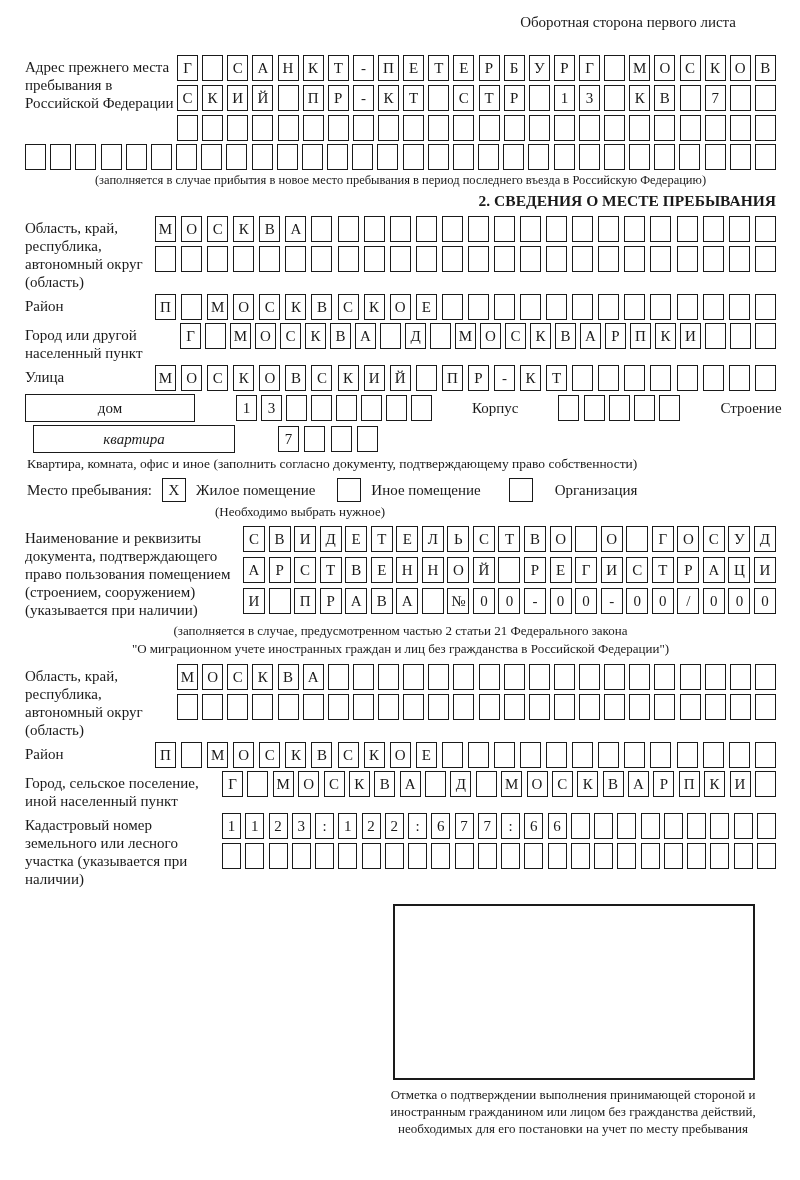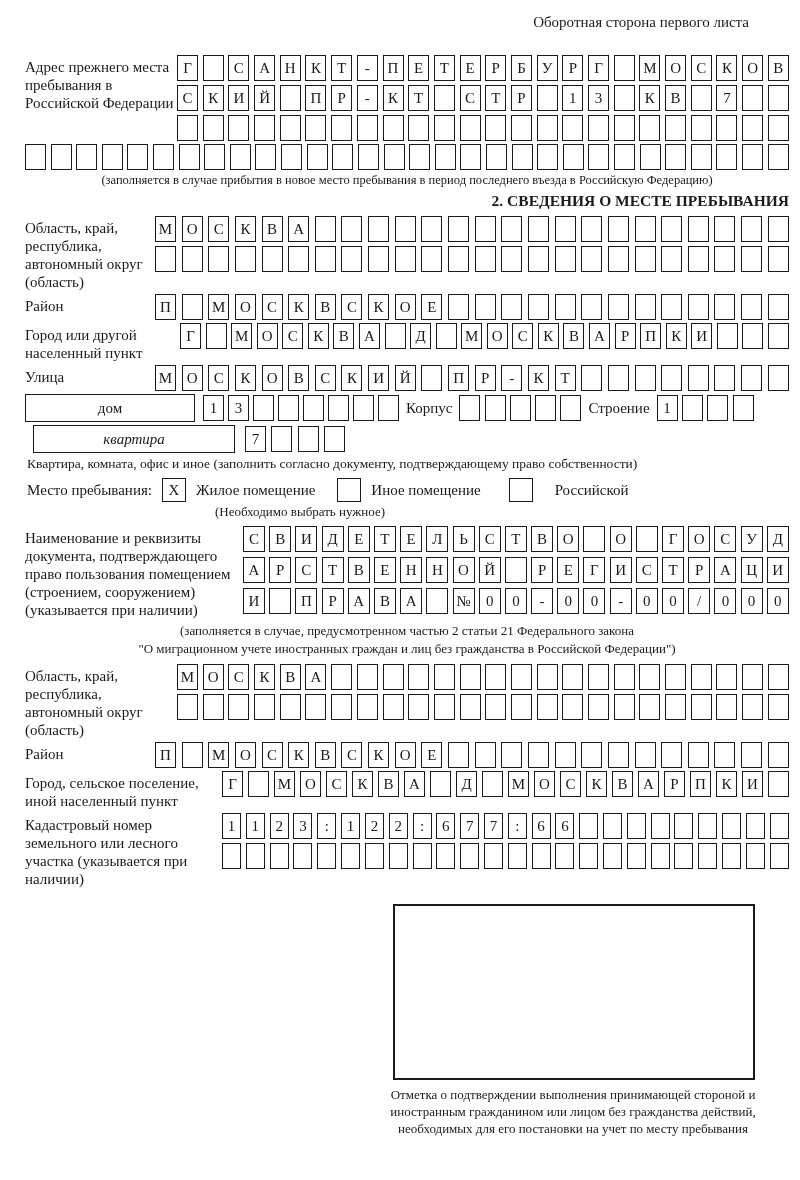--- a/index.html
+++ b/index.html
@@ -1,21 +1,21 @@
 <!DOCTYPE html>
 <html><head>
 <meta charset="utf-8">
 <style>
   * { margin:0; padding:0; box-sizing:border-box; }
   body { background:#ffffff; }
   .page {
     width:800px; height:1180px; overflow:hidden; position:relative;
     background:#ffffff; color:#1a1a1a;
     font-family:"Liberation Serif","DejaVu Serif",serif;
-    padding:14px 11px 0 25px;
+    padding:14px 24px 0 25px;
   }
   .header-note { text-align:right; font-size:15px; padding-right:40px; margin-bottom:24px; }
 
   .frow { display:flex; align-items:flex-start; margin-bottom:3px; }
   .label { font-size:15px; line-height:18px; padding-top:3px; }
   .lw152 { width:152px; flex:none; }
   .lw130 { width:130px; flex:none; }
   .lw155 { width:155px; flex:none; }
   .lw218 { width:218px; flex:none; }
   .lw197 { width:197px; flex:none; }
@@ -27,21 +27,21 @@
     display:flex; align-items:center; justify-content:center;
     font-size:15px; line-height:1;
   }
   .cells-md .cell { width:22px; }
   .cells-sm .cell { width:19px; }
   .fullrow { margin-top:3px; }
   .footnote { font-size:12.5px; text-align:center; margin:3px 0 4px 0; }
   .footnote-left { font-size:13.5px; text-align:left; margin:3px 0 5px 2px; }
   .sec-title { font-size:15.5px; font-weight:bold; text-align:right; margin:4px 0 6px 0; }
 
-  .dom-row { display:flex; align-items:center; margin-bottom:3px; }
+  .dom-row { display:flex; align-items:center; margin-bottom:3px;gap:33px; }
   .wide-box {
     border:1.8px solid #1a1a1a; height:28px;
     display:flex; align-items:center; justify-content:center; font-size:15px; flex:none;
   }
   .box-dom { width:170px; margin-right:8px; }
   .box-kvart { width:202px; margin-left:8px; margin-right:10px;font-style:italic; }
   .inline-label { font-size:15px; flex:none; padding:0 7px; }
   .g8 { width:196px; flex:none; }
   .g5 { width:122px; flex:none; }
   .g4 { width:97px; flex:none; }
@@ -375,21 +375,21 @@
   </div>
   <div class="footnote-left">Квартира, комната, офис и иное (заполнить согласно документу, подтверждающему право собственности)</div>
 
   <div class="mesto-row">
     <span>Место пребывания:</span>
     <span class="cb">X</span>
     <span>Жилое помещение</span>
     <span class="cb" style="margin-left:22px;"></span>
     <span>Иное помещение</span>
     <span class="cb" style="margin-left:28px;margin-right:22px;"></span>
-    <span>Российской</span>
+    <span>Организация</span>
   </div>
   <div class="mesto-note">(Необходимо выбрать нужное)</div>
 
   <div class="frow">
     <div class="label lw218">Наименование и реквизиты документа, подтверждающего право пользования помещением (строением, сооружением) (указывается при наличии)</div>
     <div class="docrows">
       <div class="cells cells-md">
           <div class="cell">С</div>
           <div class="cell">В</div>
           <div class="cell">И</div>

